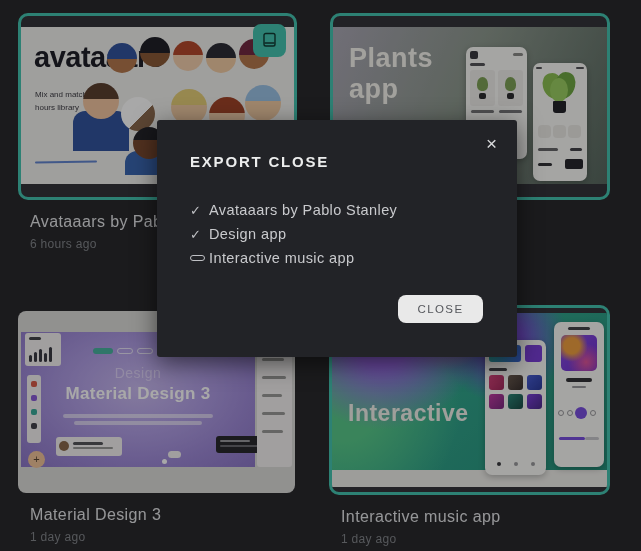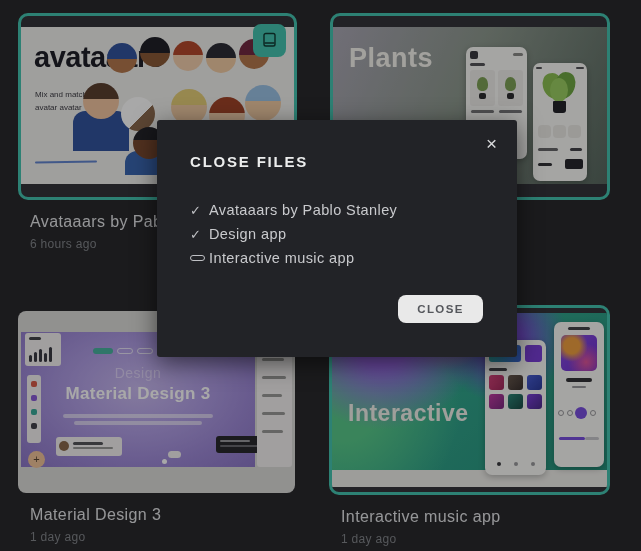--- a/index.html
+++ b/index.html
@@ -57,34 +57,34 @@
   
   .overlay { position:absolute; inset:0; background:rgba(0,0,0,.34); z-index:10; }
   .modal { position:absolute; left:157px; top:120px; width:360px; height:237px; background:#222327; border-radius:3px; z-index:20; box-shadow:0 6px 24px rgba(0,0,0,.55); }
   .modal-title { position:absolute; left:33px; top:33px; font-size:15px; font-weight:600; color:#eceded; letter-spacing:1.8px; }
   .modal-close { position:absolute; right:16px; top:10px; font-size:19px; font-weight:300; color:#d8d9db; cursor:pointer; line-height:1; padding:4px; }
   .export-list { position:absolute; left:33px; top:78px; }
   .export-row { display:flex; align-items:center; height:24px; font-size:14.5px; color:#c9cacd; letter-spacing:.4px; }
   .row-icon { width:18px; display:flex; align-items:center; margin-right:1px; }
   .check { font-size:13px; color:#bfc0c4; }
   .loader { width:15px; height:6px; border:1.5px solid #bfc0c4; border-radius:4px; }
-  .close-btn { position:absolute; right:34px; top:175px; width:85px; height:28px; background:#e9e9e9; border:none; border-radius:8px; font-family:inherit; font-size:11.5px; font-weight:700; letter-spacing:1.4px; color:#55575c; cursor:pointer; }
+  .close-btn { position:absolute; right:34px; top:175px; width:85px; height:28px; background:#e9e9e9; border:none; border-radius:8px; font-family:inherit; font-size:11.5px; font-weight:400; letter-spacing:1.4px; color:#55575c; cursor:pointer; }
 </style>
 </head>
 <body>
 
 <div class="screen">
 
   <div class="card" style="left:18px; top:13px; width:279px;">
     <div class="frame selected" style="width:279px; height:187px;">
       <div class="thumb thumb1">
         <div class="av-head1">avataaars</div>
         <div class="av-sub">
           <div>Mix and match</div>
-          <div>avatar avatar</div>
+          <div>hours library</div>
         </div>
         <div class="av-stroke"></div>
 
         <div>
           <div class="torso" style="left:52px;top:84px;width:56px;height:40px;background:#33549e;"></div>
           <div class="torso" style="left:104px;top:124px;width:48px;height:24px;background:#3a66b0;"></div>
           <div class="head" style="left:86px;top:16px;width:30px;height:30px;background:linear-gradient(#33549e 52%,#b5794e 52%);"></div>
           <div class="head" style="left:119px;top:10px;width:30px;height:30px;background:linear-gradient(#202128 55%,#8a5a38 55%);"></div>
           <div class="head" style="left:152px;top:14px;width:30px;height:30px;background:linear-gradient(#b5492c 48%,#f3cfae 48%);"></div>
           <div class="head" style="left:185px;top:16px;width:30px;height:30px;background:linear-gradient(#2c2d36 50%,#f2cba4 50%);"></div>
@@ -108,20 +108,21 @@
       <div class="card-title">Avataaars by Pablo Stanley</div>
       <div class="card-time">6 hours ago</div>
     </div>
   </div>
 
   <div class="card" style="left:330px; top:13px; width:280px;">
     <div class="frame selected" style="width:280px; height:187px;">
       <div class="thumb thumb2">
         <div class="plants-heading">
           <div>Plants</div>
+          <div>app</div>
         </div>
 
         <div class="phone" style="left:133px;top:20px;width:61px;height:112px;">
           <div class="bar" style="left:4px;top:4px;width:8px;height:8px;background:#3a3a40;border-radius:2px;"></div>
           <div class="bar" style="right:4px;top:6px;width:10px;height:2.5px;background:#8a8a88;"></div>
           <div class="bar" style="left:4px;top:16px;width:15px;height:2.5px;background:#55555a;"></div>
           <div class="bar" style="left:4px;top:23px;width:25px;height:36px;background:#f0efec;border-radius:3px;"></div>
           <div class="bar" style="left:32px;top:23px;width:25px;height:36px;background:#f0efec;border-radius:3px;"></div>
           <div class="dot" style="left:11px;top:30px;width:11px;height:14px;background:#7fa257;border-radius:50% 50% 40% 40%;"></div>
           <div class="bar" style="left:13px;top:46px;width:7px;height:6px;background:#2c2c30;"></div>
@@ -246,21 +247,21 @@
     </div>
     <div class="caption">
       <div class="card-title">Interactive music app</div>
       <div class="card-time">1 day ago</div>
     </div>
   </div>
 
   <div class="overlay"></div>
 
   <div class="modal">
-    <div class="modal-title">CLOSE FILES</div>
+    <div class="modal-title">EXPORT CLOSE</div>
     <div class="modal-close">×</div>
     <div class="export-list">
       <div class="export-row">
         <span class="row-icon">
             <span class="check">✓</span>
           </span>
         <span>Avataaars by Pablo Stanley</span>
       </div>
       <div class="export-row">
         <span class="row-icon">

